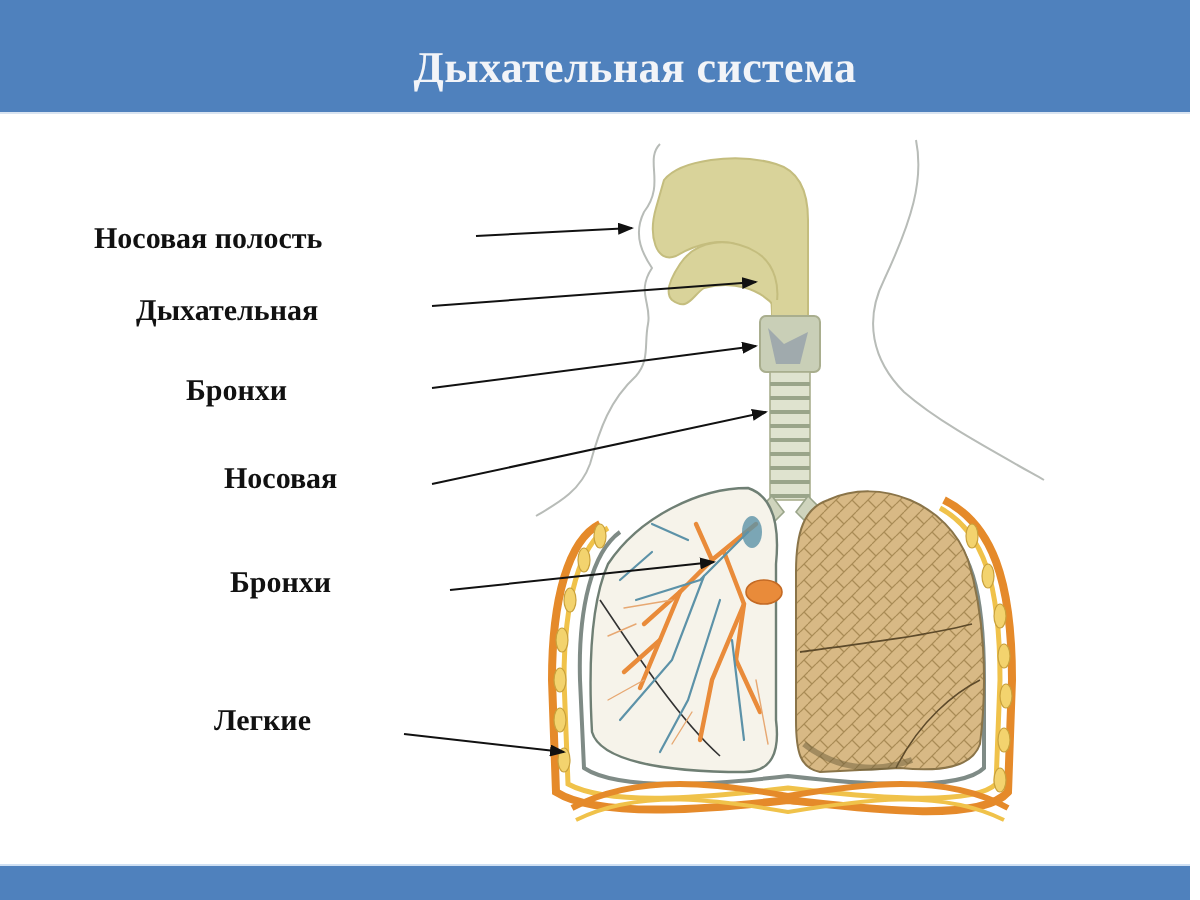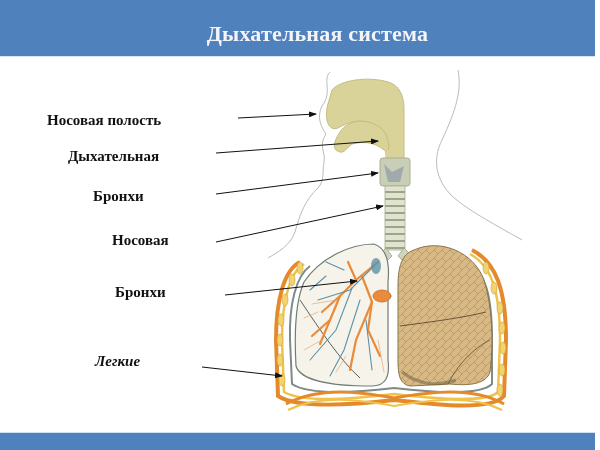--- a/index.html
+++ b/index.html
@@ -148,15 +148,15 @@
     <line x1="225" y1="295" x2="357" y2="281" marker-end="url(#arrowhead)"></line>
     <line x1="202" y1="367" x2="282" y2="376" marker-end="url(#arrowhead)"></line>
   </g>
 </svg>
 
 <div class="label" style="left:47px; top:110px;">Носовая полость</div>
 <div class="label" style="left:68px; top:146px;">Дыхательная</div>
 <div class="label" style="left:93px; top:186px;">Бронхи</div>
 <div class="label" style="left:112px; top:230px;">Носовая</div>
 <div class="label" style="left:115px; top:282px;">Бронхи</div>
-<div class="label" style="left:95px; top:351px;font-style:italic;">Легкие</div>
+<div class="label" style="left:107px; top:351px;">Легкие</div>
 
 <div class="footer-band"></div>
 
 </body></html>

